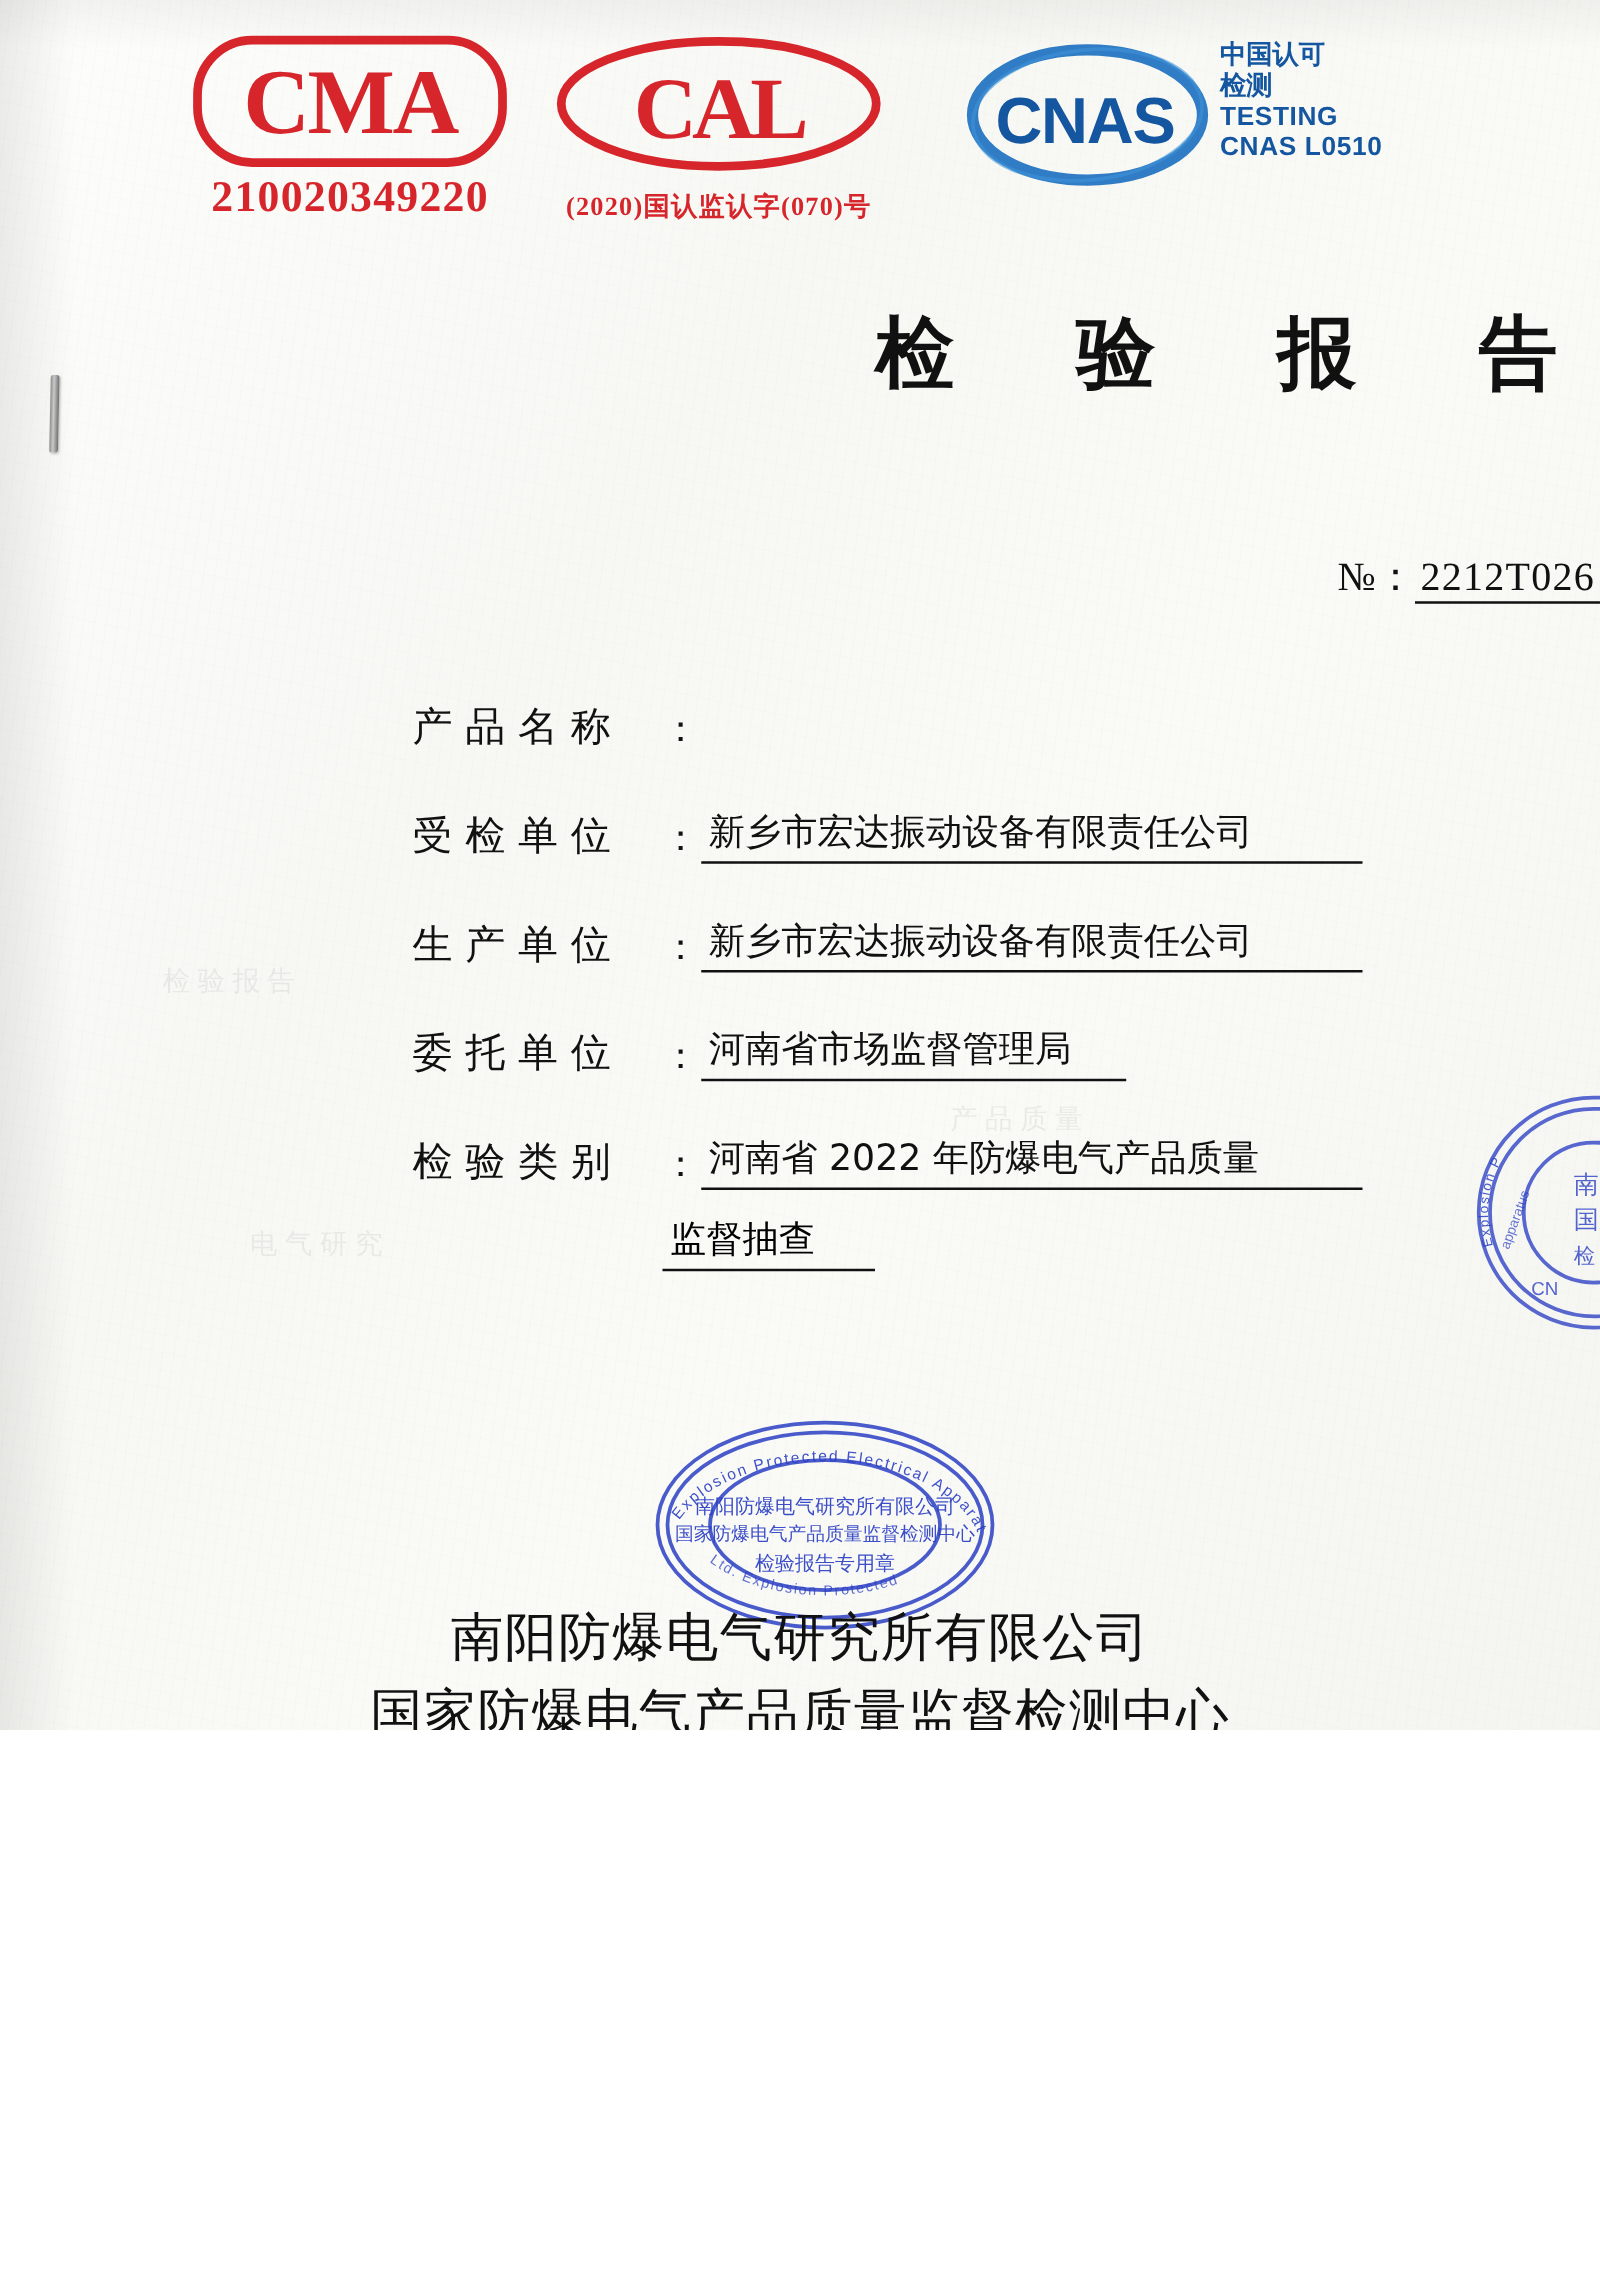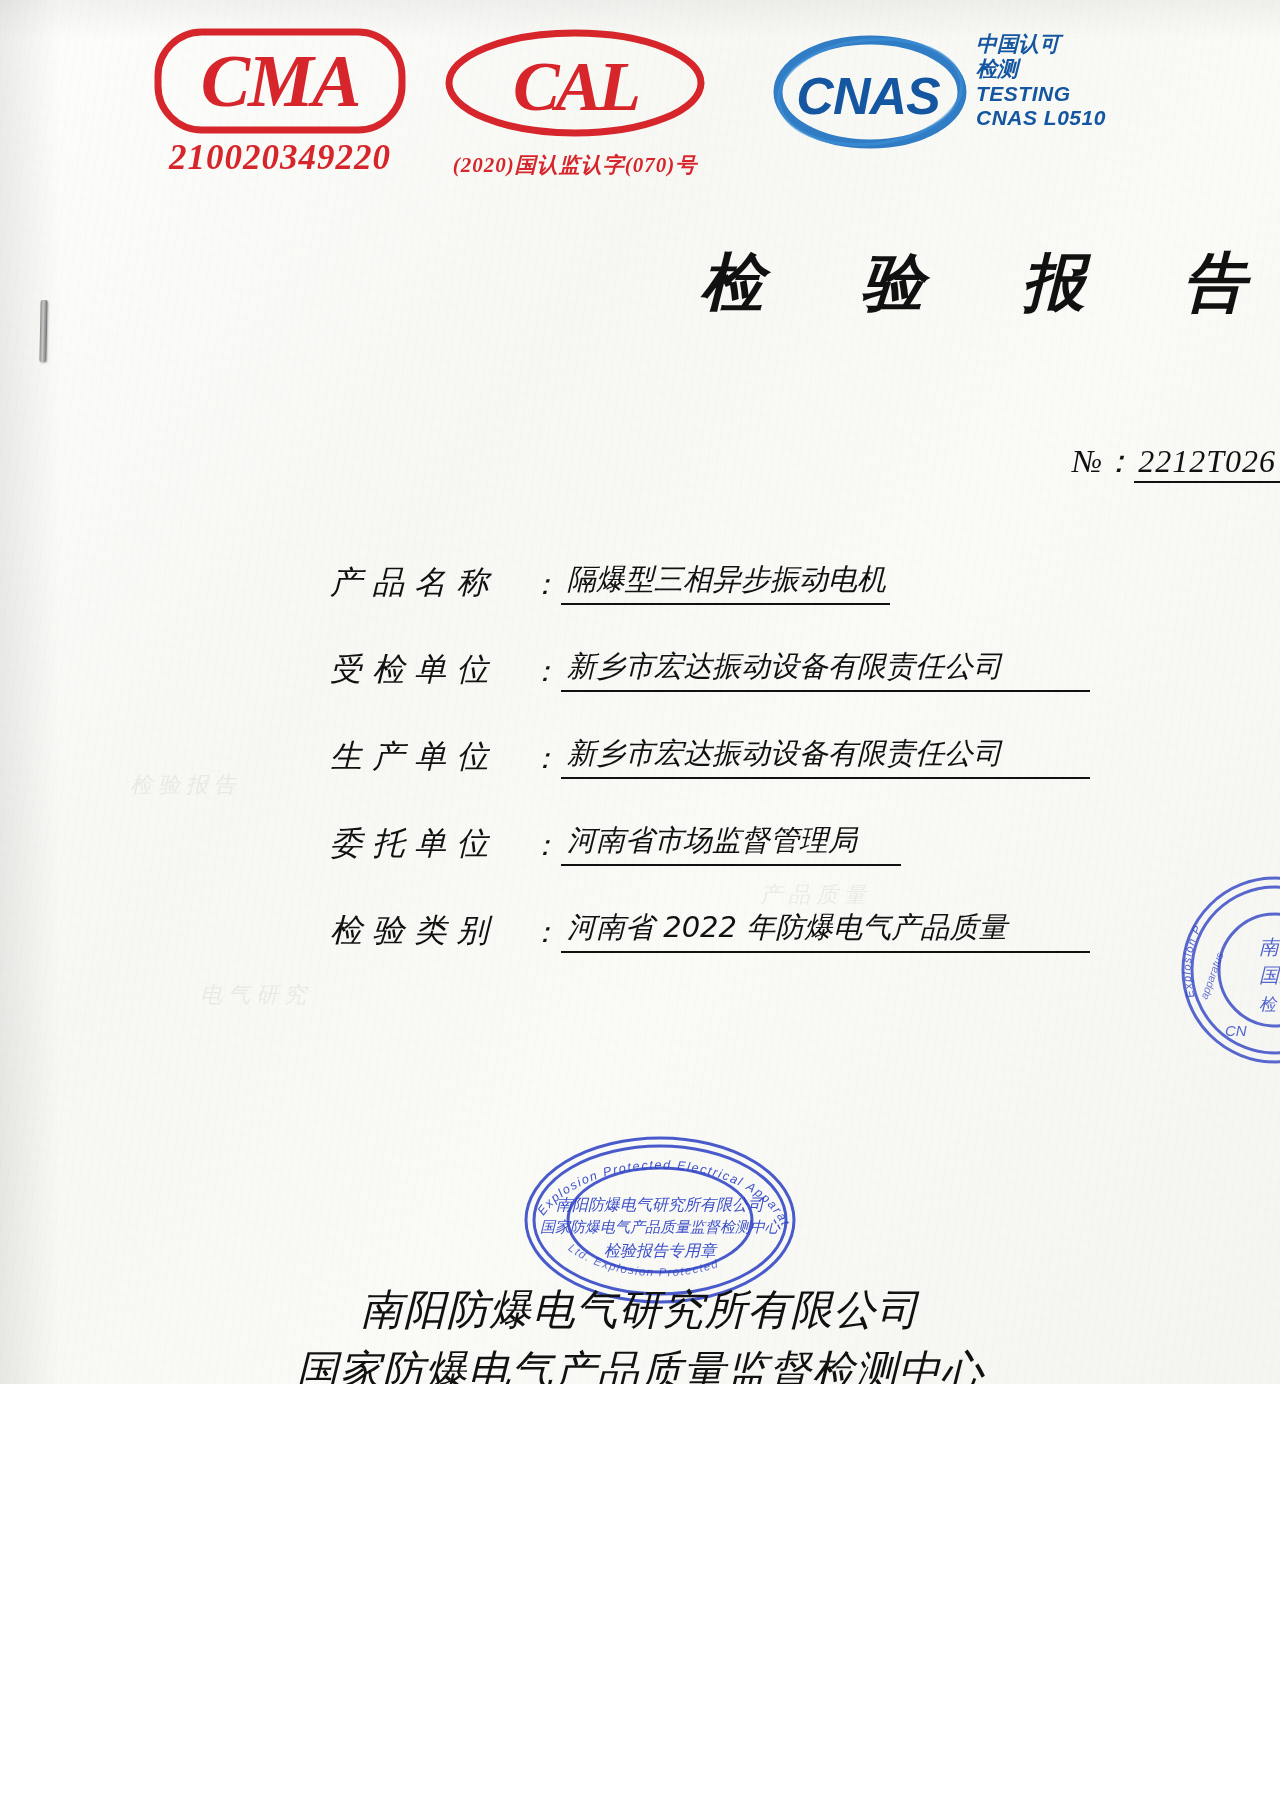--- a/index.html
+++ b/index.html
@@ -10,21 +10,20 @@
   body {
     font-family: "Liberation Serif", "DejaVu Serif", serif;
   }
   .page {
     position: relative;
     width: 1280px;
     height: 1384px;
     margin: 0 auto;
     background: linear-gradient(125deg, #fdfdfb 0%, #f7f8f4 35%, #fafaf7 60%, #f4f5f1 100%);
     overflow: hidden;
-    font-style: italic;
   }
   
   .paper-noise {
     position: absolute;
     inset: 0;
     background:
       repeating-linear-gradient(98deg, rgba(0,0,0,0.012) 0px, rgba(0,0,0,0.012) 1px, rgba(255,255,255,0) 1px, rgba(255,255,255,0) 9px),
       repeating-linear-gradient(12deg, rgba(0,0,0,0.008) 0px, rgba(0,0,0,0.008) 1px, rgba(255,255,255,0) 1px, rgba(255,255,255,0) 14px);
     pointer-events: none;
   }
@@ -257,21 +256,20 @@
 
   <div class="report-no">
     <span class="no-label">№：</span><span class="no-value">2212T026</span>
   </div>
 
   <div class="fields">
 
     <div class="field">
       <div class="field-label">产 品 名 称</div>
       <div class="field-colon">：</div>
-      <div class="field-value short">隔爆型三相异步振动电机</div>
     </div>
 
     <div class="field">
       <div class="field-label">受 检 单 位</div>
       <div class="field-colon">：</div>
       <div class="field-value">新乡市宏达振动设备有限责任公司</div>
     </div>
 
     <div class="field">
       <div class="field-label">生 产 单 位</div>
@@ -284,20 +282,23 @@
       <div class="field-colon">：</div>
       <div class="field-value narrow">河南省市场监督管理局</div>
     </div>
 
     <div class="field">
       <div class="field-label">检 验 类 别</div>
       <div class="field-colon">：</div>
       <div class="field-value">河南省 2022 年防爆电气产品质量</div>
     </div>
 
+    <div class="field-cont">
+      <div class="field-value">监督抽查</div>
+    </div>
 
   </div>
 
   <div class="stamp stamp-edge">
     <svg width="190" height="200" viewBox="0 0 190 200">
       <g opacity="0.78" fill="none" stroke="#2b3fc4" stroke-width="3">
         <circle cx="120" cy="100" r="92"></circle>
         <circle cx="120" cy="100" r="83"></circle>
         <circle cx="120" cy="100" r="56"></circle>
       </g>

